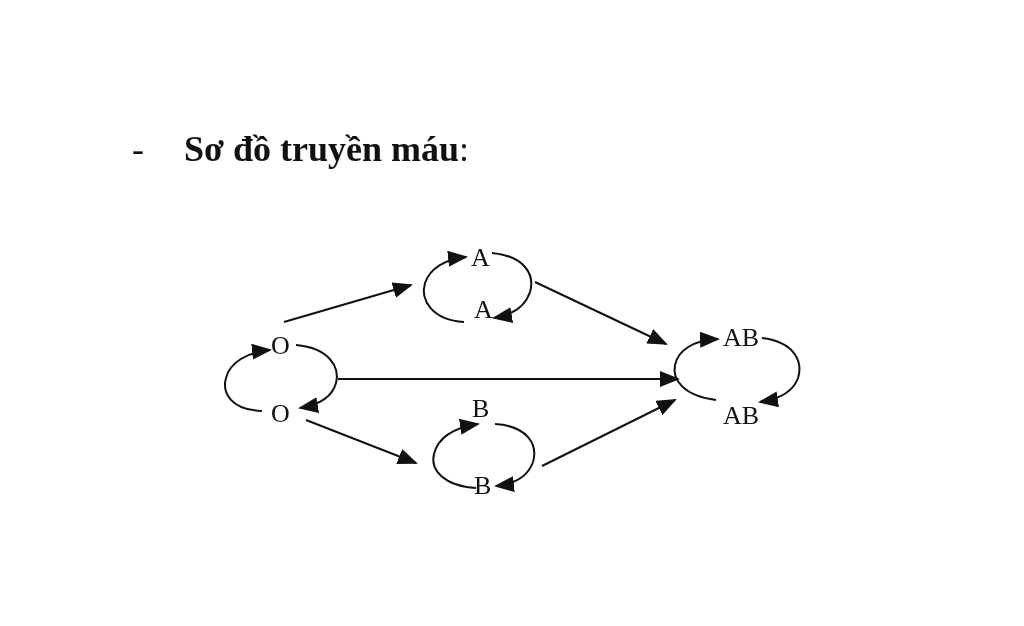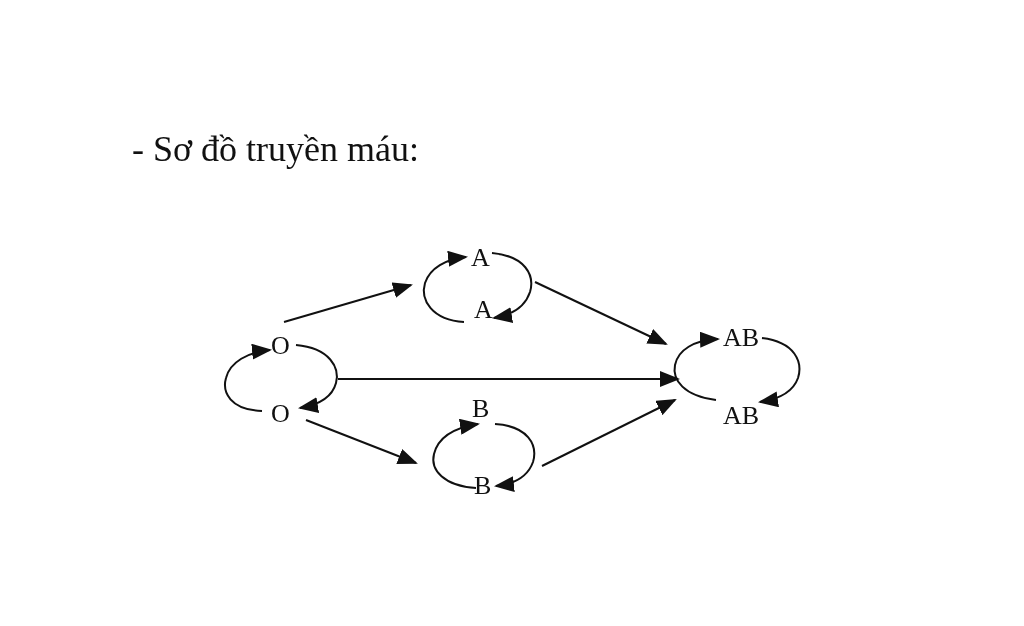--- a/index.html
+++ b/index.html
@@ -1,18 +1,18 @@
 <!DOCTYPE html>
 <html><head>
 <meta charset="utf-8">
 <style>
   html, body { margin:0; padding:0; background:#ffffff; }
   body { width:1024px; height:626px; position:relative; overflow:hidden; font-family:"Liberation Serif", serif; }
   .title { position:absolute; left:132px; top:128px; font-size:36px; color:#111; white-space:nowrap; }
-  .title .b { font-weight:normal; }
+  .title .b { font-weight:bold;margin-left:31px; }
   svg { position:absolute; left:0; top:0; }
   .lbl { font-family:"Liberation Serif", serif; font-size:26px; fill:#111; }
 </style>
 </head>
 <body>
 
 <div class="title"><span>- </span><span class="b">Sơ đồ truyền máu</span><span>:</span></div>
 
 <svg width="1024" height="626" viewBox="0 0 1024 626">
   <defs>

